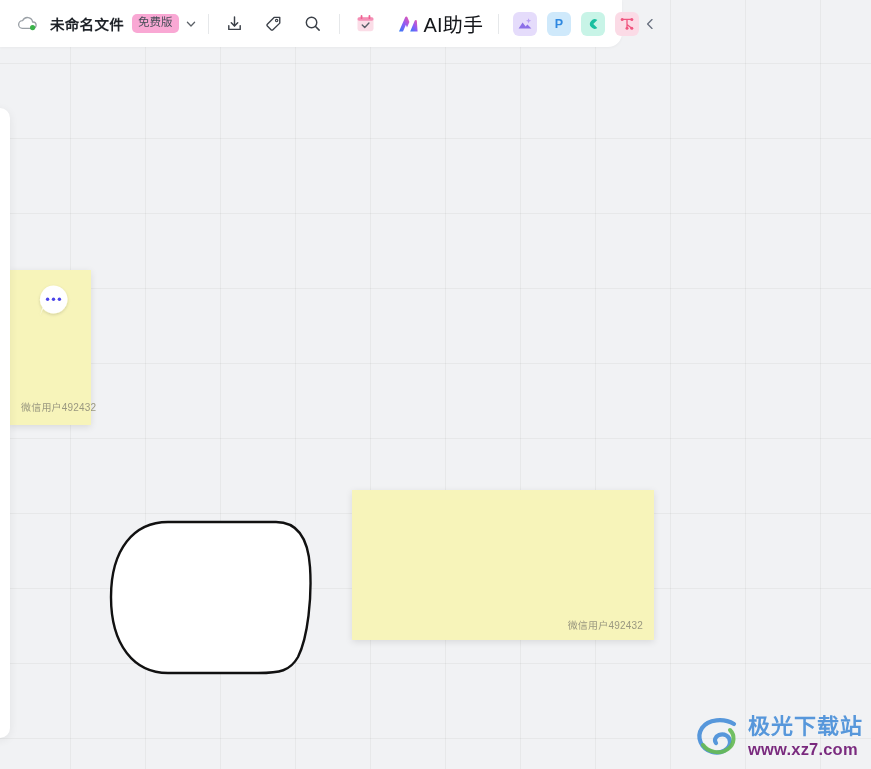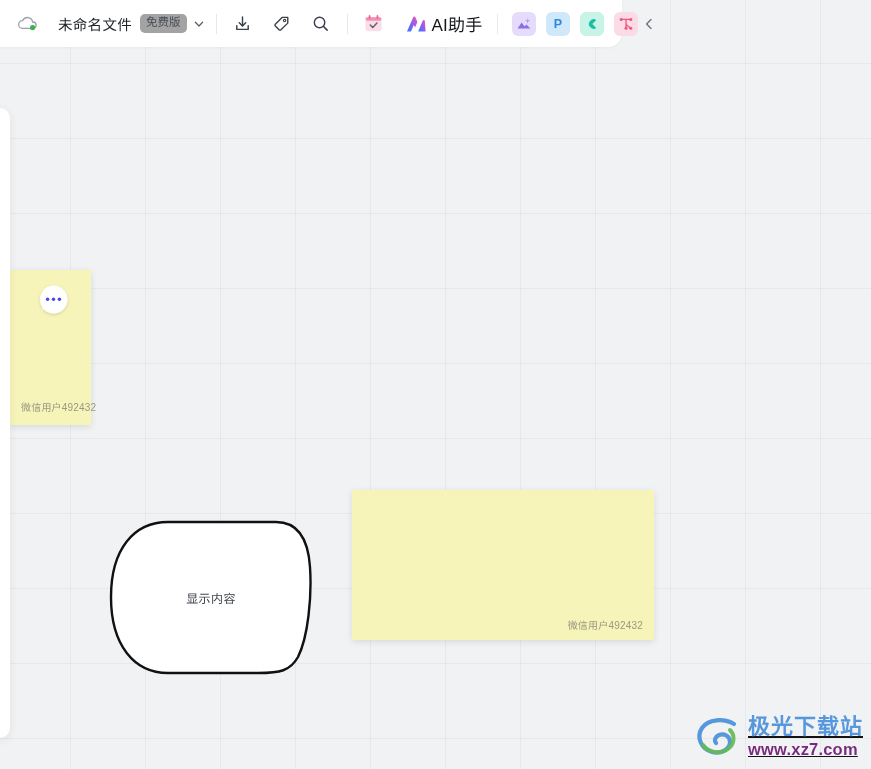--- a/index.html
+++ b/index.html
@@ -46,27 +46,28 @@
   .tb-pad-left { width: 14px; flex: none; }
   #cloud-logo {
     width: 26px; height: 26px;
     flex: none;
     display: flex; align-items: center; justify-content: center;
     position: relative;
   }
   #doc-title {
     font-size: 14.5px;
     color: #1f2329;
-    margin-left: 18px;
+    margin-left: 10px;
     white-space: nowrap;
     letter-spacing: .3px;
+    font-weight: bold;
   }
   #free-badge {
     margin-left: 8px;
-    background: #a3a3a3;
+    background: #f9a8d4;
     color: #464d57;
     font-size: 11.5px;
     padding: 3px 6px 4px 6px;
     border-radius: 5px;
     white-space: nowrap;
     line-height: 1;
   }
   #title-caret {
     margin-left: 6px;
     width: 16px; height: 16px;
@@ -95,21 +96,21 @@
     flex: none;
   }
   #ai-btn {
     display: flex;
     align-items: center;
     gap: 5px;
     margin-left: 16px;
     flex: none;
   }
   #ai-label {
-    font-size: 17px;
+    font-size: 20px;
     color: #14161a;
     white-space: nowrap;
     letter-spacing: .2px;
   }
 
   .app-tile {
     width: 24px; height: 24px;
     border-radius: 6px;
     display: flex; align-items: center; justify-content: center;
     flex: none;
@@ -218,21 +219,20 @@
     display: flex;
     align-items: center;
     gap: 6px;
     z-index: 40;
     opacity: .92;
   }
   #wm-text {
     display: flex;
     flex-direction: column;
     line-height: 1;
-    text-decoration: underline;
   }
   #wm-title {
     font-size: 22px;
     font-weight: bold;
     color: #4a90d9;
     letter-spacing: 1px;
   }
   #wm-url {
     font-size: 16.5px;
     font-weight: bold;
@@ -246,21 +246,20 @@
 
 <div id="canvas">
 
 
   <div id="rounded-shape">
     <svg width="206" height="157" viewBox="0 0 206 157" xmlns="http://www.w3.org/2000/svg">
       <path d="M168,3 C188,3 200,18 202,48 C204,78 200,118 190,138
                C182,152 172,154 150,154 L60,154
                C26,154 3,126 3,78 C3,30 26,3 60,3 Z" fill="#ffffff" stroke="#111111" stroke-width="2.4" stroke-linejoin="round" stroke-linecap="round"></path>
     </svg>
-    <div class="shape-label" id="rounded-label">显示内容</div>
   </div>
 
   <div class="note" id="note-left">
     <div class="note-author">微信用户492432</div>
   </div>
 
   <div id="comment-bubble">
     <svg width="37" height="37" viewBox="0 0 37 37" xmlns="http://www.w3.org/2000/svg">
       <defs>
         <filter id="bshadow" x="-30%" y="-30%" width="170%" height="170%">

